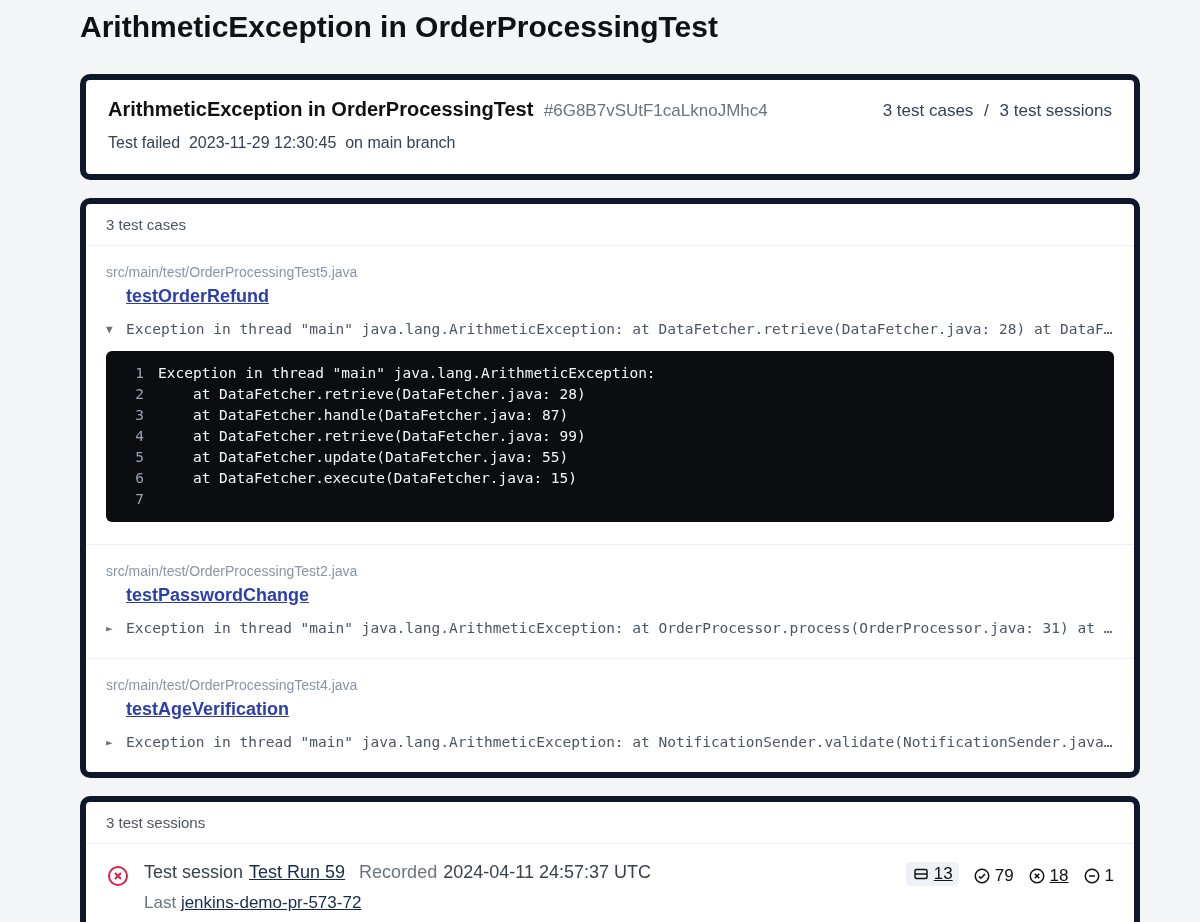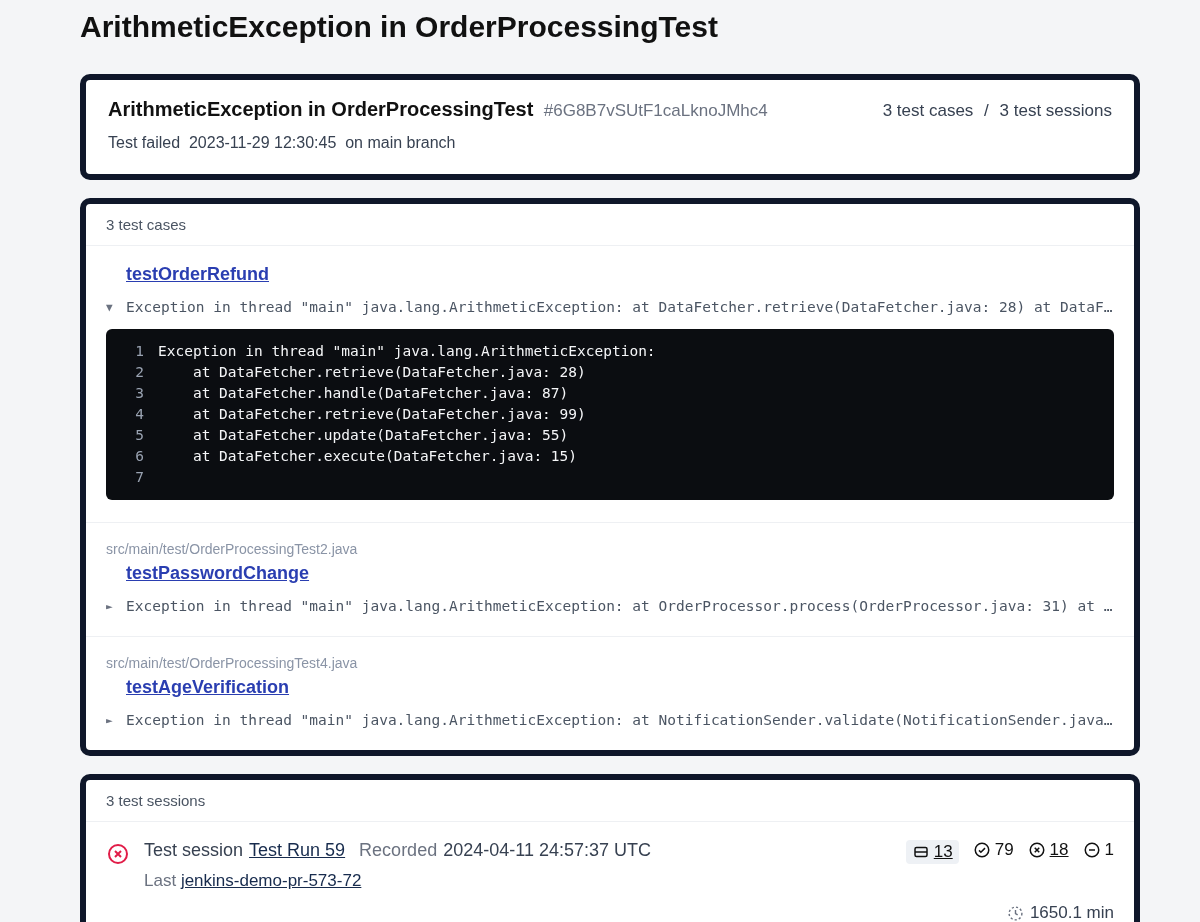--- a/index.html
+++ b/index.html
@@ -147,21 +147,21 @@
     font-weight:500;
     text-decoration: underline;
   }
   .session-line2 {
     margin-top: 10px;
     font-size: 17px;
     color:#374151;
   }
   .session-stats {
     display:flex;
-    align-items:flex-start;
+    align-items:flex-end;
     gap:14px;
     flex-shrink:0;
   }
   .stat {
     display:inline-flex;
     align-items:center;
     gap:4px;
     font-size:17px;
     color:#111;
   }
@@ -203,21 +203,21 @@
   <div class="summary-meta">
     <span class="lbl">Test failed</span>
     &nbsp;<span>2023-11-29 12:30:45</span>
     &nbsp;<span>on main branch</span>
   </div>
 </div>
 
 <div class="card">
   <div class="section-header">3 test cases</div>
   <div id="test-cases-container">
-      <div class="tc-block"><a class="tc-name" href="#">testOrderRefund</a><div class="tc-exc-row">
+      <div class="tc-block"><div class="tc-path">src/main/test/OrderProcessingTest5.java</div><a class="tc-name" href="#">testOrderRefund</a><div class="tc-exc-row">
           <span class="disclosure">▼</span>
           <span class="txt">Exception in thread "main" java.lang.ArithmeticException: at DataFetcher.retrieve(DataFetcher.java: 28) at DataFetcher.handl…</span>
         </div><div class="code-block">
           <div class="code-line">
             <span class="ln">1</span>
             <span class="ct">Exception in thread "main" java.lang.ArithmeticException:</span>
           </div>
           <div class="code-line">
             <span class="ln">2</span>
             <span class="ct">    at DataFetcher.retrieve(DataFetcher.java: 28)</span>

